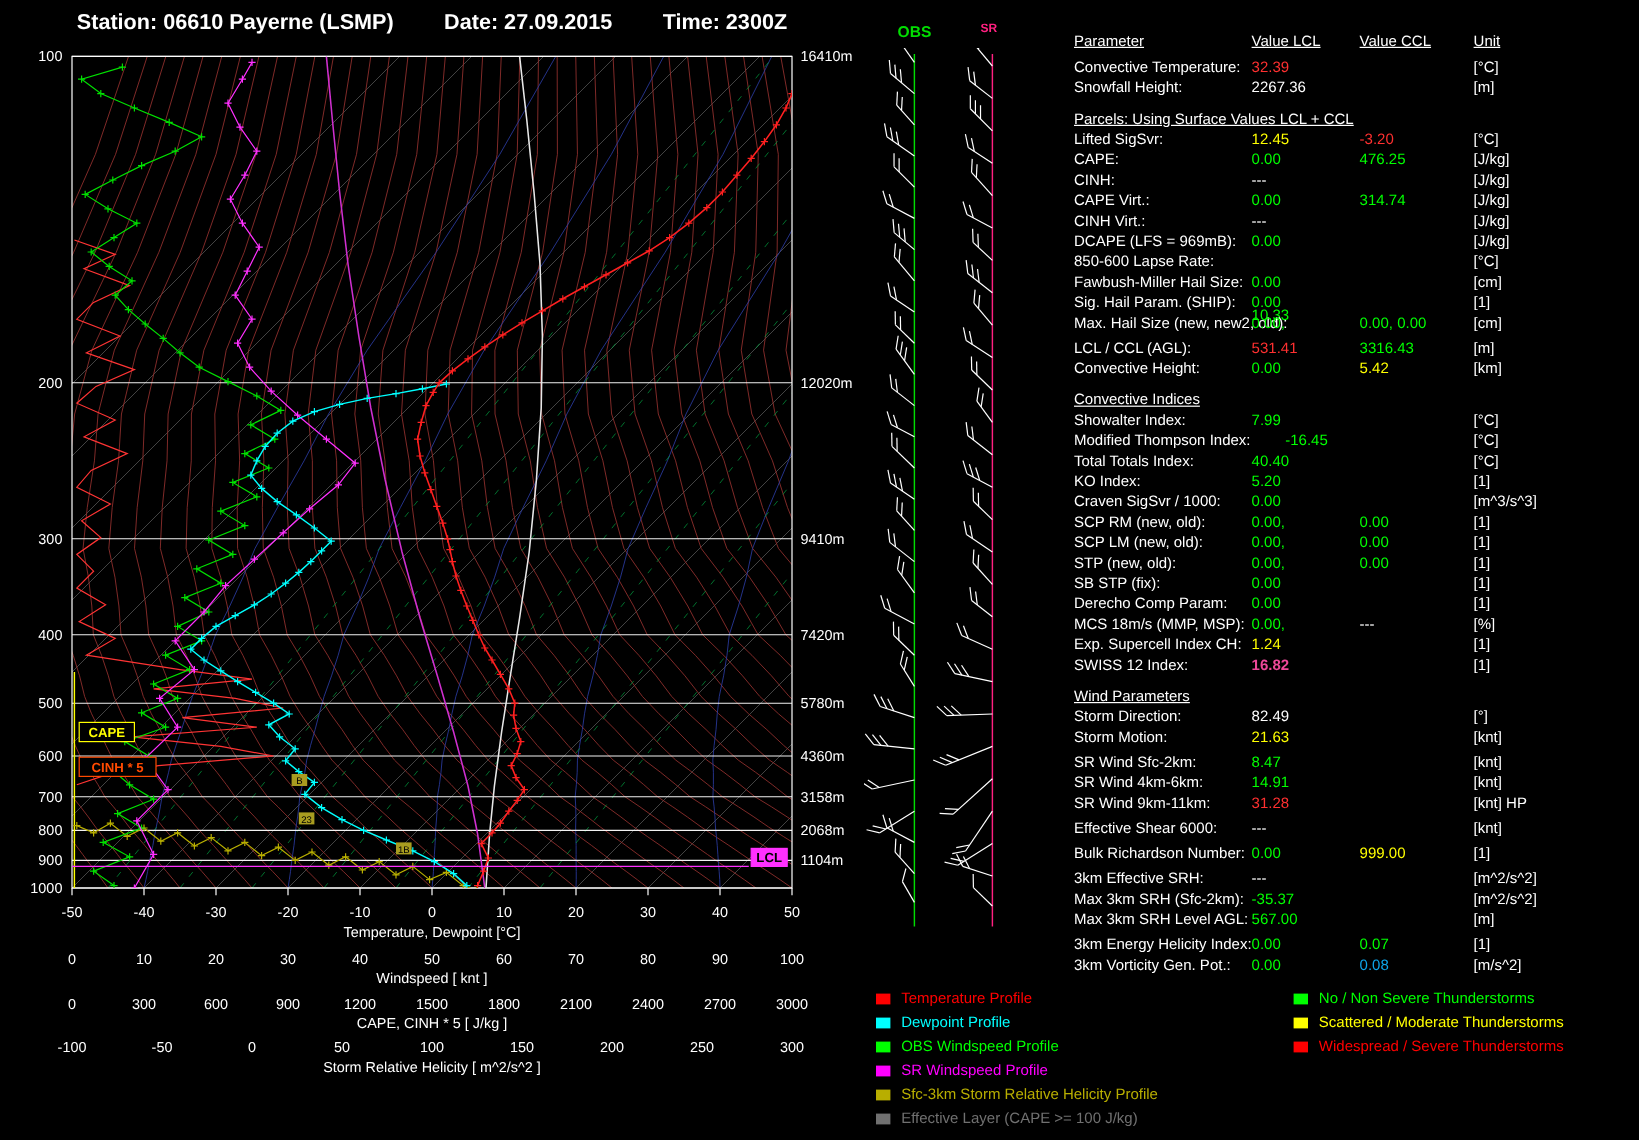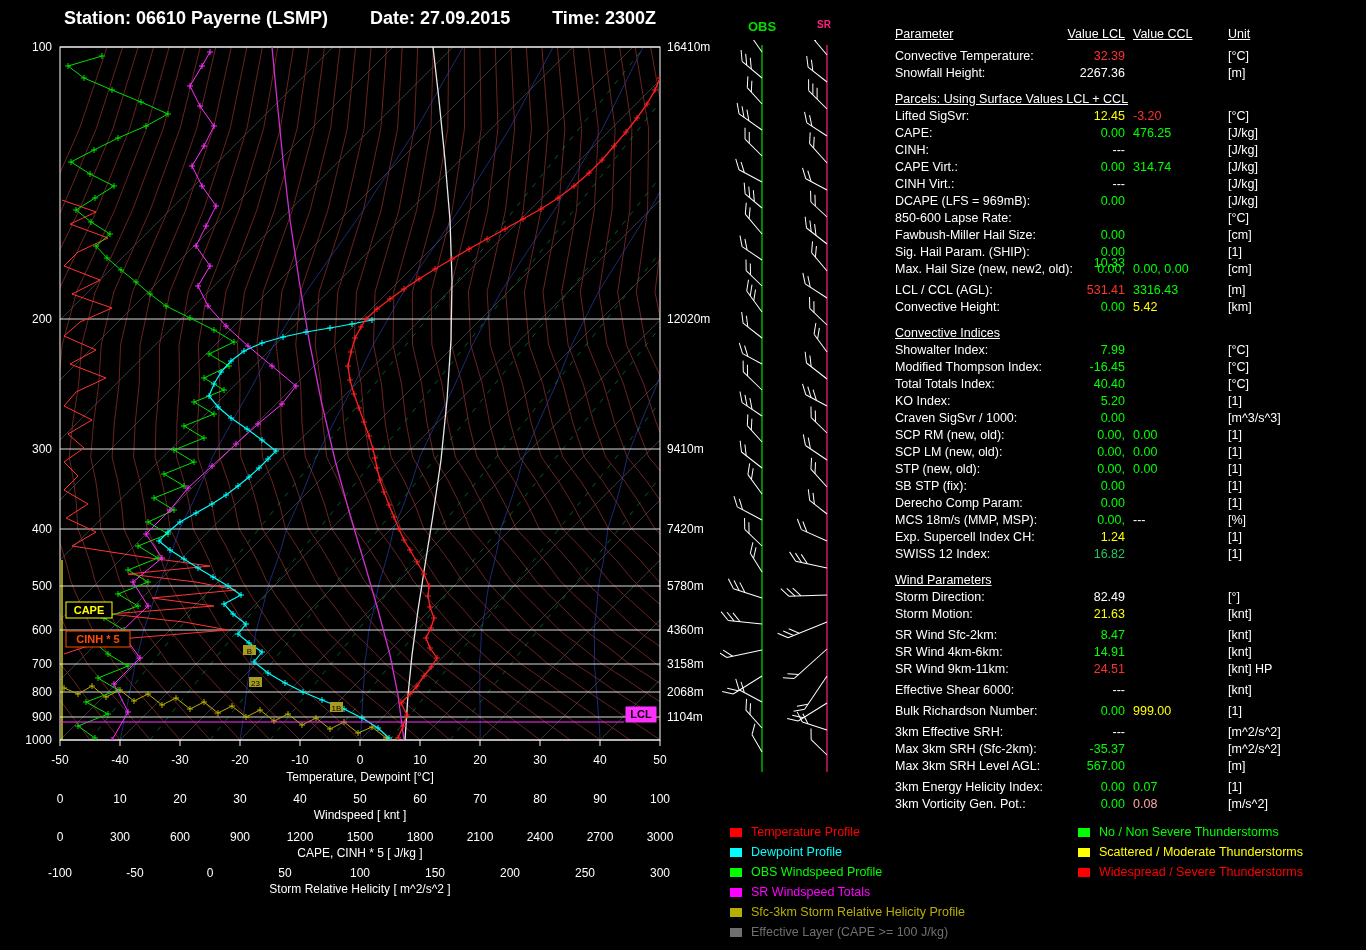--- a/index.html
+++ b/index.html
@@ -10,21 +10,21 @@
   #header{left:64px;top:8px;font-weight:bold;font-size:18px;white-space:nowrap}
   #header span{margin-right:42px}
   #skewt{left:0;top:0}
   #winds{left:720px;top:40px}
   #obs-label{left:748px;top:19px;font-weight:bold;font-size:13px}
   #sr-label{left:817px;top:19px;font-weight:bold;font-size:10px}
   #skewt text,#winds text{font-family:"Liberation Sans",sans-serif}
   #ptable{left:895px;top:26px;width:465px;font-size:12.5px}
   .trow{position:relative;height:17px;line-height:17px;white-space:nowrap}
   .trow .p{position:absolute;left:0;color:#fff}
-  .trow .lcl{position:absolute;left:130px;width:100px;text-align:right}
+  .trow .lcl{position:absolute;left:148px;width:100px;text-align:left}
   .trow .x{position:absolute;left:238px}
   .trow .ccl{position:absolute;left:238px;width:80px;text-align:left}
   .trow .u{position:absolute;left:333px;color:#fff}
   .thead span{text-decoration:underline;font-weight:normal}
   .trow.section .p{text-decoration:underline}
   .trow.section{margin-top:9px}
   .trow.g4{margin-top:4px}
   .trow.first{margin-top:5px}
   .legend{font-size:12.5px}
   .leg-item{height:20px;display:flex;align-items:center;white-space:nowrap}
@@ -836,21 +836,21 @@
       <div class="trow section">
         <span class="p">Convective Indices</span>
       </div>
       <div class="trow">
         <span class="p">Showalter Index:</span>
         <span class="lcl" style="color: rgb(0, 255, 0);">7.99</span>
         <span class="u">[°C]</span>
       </div>
       <div class="trow">
         <span class="p">Modified Thompson Index:</span>
-        <span class="lcl" style="color: rgb(0, 255, 0);">-16.45</span>
+        <span class="lcl" style="color: rgb(0, 255, 0); margin-left: 28px;">-16.45</span>
         <span class="u">[°C]</span>
       </div>
       <div class="trow">
         <span class="p">Total Totals Index:</span>
         <span class="lcl" style="color: rgb(0, 255, 0);">40.40</span>
         <span class="u">[°C]</span>
       </div>
       <div class="trow">
         <span class="p">KO Index:</span>
         <span class="lcl" style="color: rgb(0, 255, 0);">5.20</span>
@@ -895,21 +895,21 @@
         <span class="x" style="color: rgb(255, 255, 255);">---</span>
         <span class="u">[%]</span>
       </div>
       <div class="trow">
         <span class="p">Exp. Supercell Index CH:</span>
         <span class="lcl" style="color: rgb(255, 255, 0);">1.24</span>
         <span class="u">[1]</span>
       </div>
       <div class="trow">
         <span class="p">SWISS 12 Index:</span>
-        <span class="lcl" style="color: #22c55e;">16.82</span>
+        <span class="lcl" style="color: #ec4899; font-weight: bold;">16.82</span>
         <span class="u">[1]</span>
       </div>
       <div class="trow section">
         <span class="p">Wind Parameters</span>
       </div>
       <div class="trow">
         <span class="p">Storm Direction:</span>
         <span class="lcl" style="color: rgb(255, 255, 255);">82.49</span>
         <span class="u">[°]</span>
       </div>
@@ -923,21 +923,21 @@
         <span class="lcl" style="color: rgb(0, 255, 0);">8.47</span>
         <span class="u">[knt]</span>
       </div>
       <div class="trow">
         <span class="p">SR Wind 4km-6km:</span>
         <span class="lcl" style="color: rgb(0, 255, 0);">14.91</span>
         <span class="u">[knt]</span>
       </div>
       <div class="trow">
         <span class="p">SR Wind 9km-11km:</span>
-        <span class="lcl" style="color: rgb(255, 48, 48);">24.51</span>
+        <span class="lcl" style="color: rgb(255, 48, 48);">31.28</span>
         <span class="u">[knt] HP</span>
       </div>
       <div class="trow g4">
         <span class="p">Effective Shear 6000:</span>
         <span class="lcl" style="color: rgb(255, 255, 255);">---</span>
         <span class="u">[knt]</span>
       </div>
       <div class="trow g4">
         <span class="p">Bulk Richardson Number:</span>
         <span class="lcl" style="color: rgb(0, 255, 0);">0.00</span>
@@ -961,41 +961,41 @@
       </div>
       <div class="trow g4">
         <span class="p">3km Energy Helicity Index:</span>
         <span class="lcl" style="color: rgb(0, 255, 0);">0.00</span>
         <span class="ccl" style="color: rgb(0, 255, 0);">0.07</span>
         <span class="u">[1]</span>
       </div>
       <div class="trow">
         <span class="p">3km Vorticity Gen. Pot.:</span>
         <span class="lcl" style="color: rgb(0, 255, 0);">0.00</span>
-        <span class="ccl" style="color: #fca5a5;">0.08</span>
+        <span class="ccl" style="color: #0ea5e9;">0.08</span>
         <span class="u">[m/s^2]</span>
       </div>
     </div>
 
   <div id="legend-left" class="abs legend">
       <div class="leg-item">
         <span class="leg-sq" style="background: rgb(255, 0, 0);"></span>
         <span style="color: rgb(255, 0, 0);">Temperature Profile</span>
       </div>
       <div class="leg-item">
         <span class="leg-sq" style="background: rgb(0, 255, 255);"></span>
         <span style="color: rgb(0, 255, 255);">Dewpoint Profile</span>
       </div>
       <div class="leg-item">
         <span class="leg-sq" style="background: rgb(0, 255, 0);"></span>
         <span style="color: rgb(0, 255, 0);">OBS Windspeed Profile</span>
       </div>
       <div class="leg-item">
         <span class="leg-sq" style="background: rgb(255, 0, 255);"></span>
-        <span style="color: rgb(255, 0, 255);">SR Windspeed Totals</span>
+        <span style="color: rgb(255, 0, 255);">SR Windspeed Profile</span>
       </div>
       <div class="leg-item">
         <span class="leg-sq" style="background: rgb(184, 174, 0);"></span>
         <span style="color: rgb(184, 174, 0);">Sfc-3km Storm Relative Helicity Profile</span>
       </div>
       <div class="leg-item">
         <span class="leg-sq" style="background: rgb(112, 112, 112);"></span>
         <span style="color: rgb(112, 112, 112);">Effective Layer (CAPE &gt;= 100 J/kg)</span>
       </div>
     </div>

